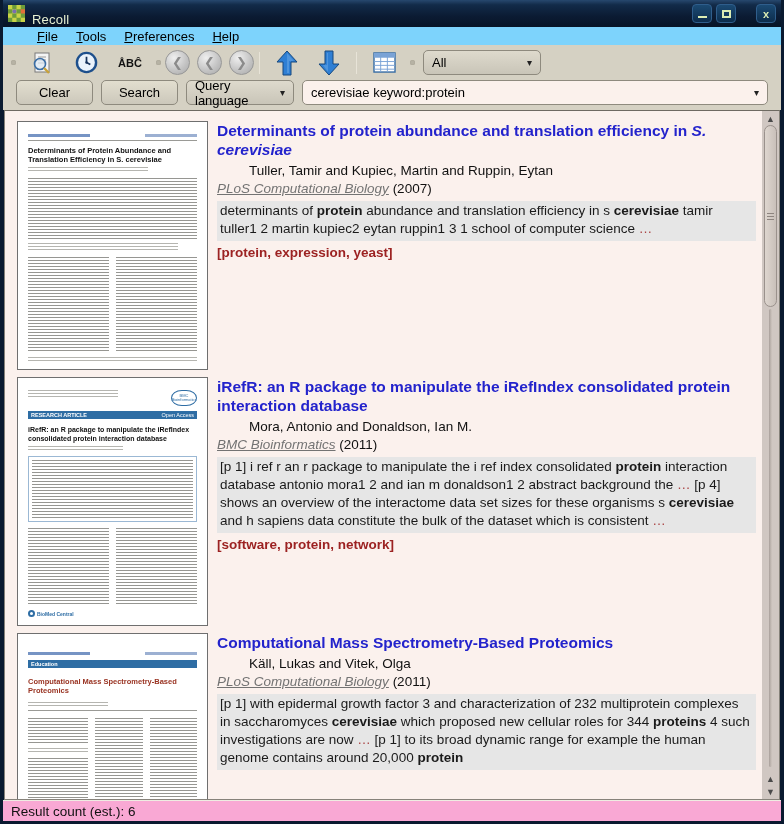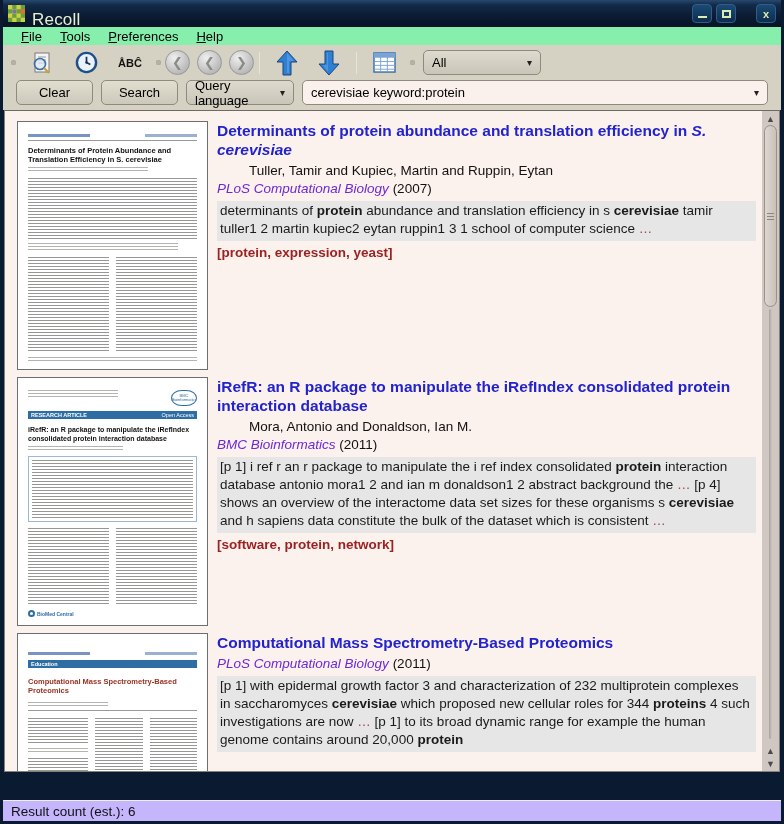--- a/index.html
+++ b/index.html
@@ -15,37 +15,37 @@
     border-left:3px solid #0a1a30; border-right:3px solid #0a1a30; border-bottom:3px solid #0a1a30;
   }
 
   
   .titlebar {
     height:27px; flex:0 0 27px;
     background:linear-gradient(to bottom,#27486e 0%,#122b49 18%,#0b1b33 60%,#071426 100%);
     display:flex; align-items:center; padding:0 5px; gap:7px;
   }
   .app-icon { width:17px; height:17px; flex:0 0 17px; }
-  .title-text { color:#e7f0d2; font-size:17px; letter-spacing:.2px; flex:1;margin-top:12px; }
+  .title-text { color:#e7f0d2; font-size:13px; letter-spacing:.2px; flex:1;margin-top:12px; }
   .winbtns { display:flex; gap:4px; align-items:center; }
   .winbtn {
     width:20px; height:19px; border-radius:4px;
     background:linear-gradient(to bottom,#1b4a73,#0d2d4d);
     border:1px solid #2f5e8c;
     color:#dcedb4; font-size:11px; font-weight:bold;
     display:flex; align-items:center; justify-content:center; cursor:default;
   }
   .winbtn.close { margin-left:16px; }
   .glyph-min { width:9px; height:0; border-bottom:2px solid #dcedb4; margin-top:6px; }
   .glyph-max { width:9px; height:8px; border:2px solid #dcedb4; }
 
   
   .menubar {
-    height:19px; flex:0 0 19px; background:#86efac;
-    display:flex; align-items:center; padding:0 9px; gap:0;
+    height:19px; flex:0 0 19px; background:#7dd3fc;
+    display:flex; align-items:center; padding:0 25px; gap:0;
     border-bottom:1px solid #d5d1c3;
   }
   .menu-item { font-size:13px; color:#000; padding:1px 9px; cursor:default; }
   .menu-item u { text-decoration:underline; }
 
   
   .toolbar {
     height:33px; flex:0 0 33px; background:#d5d1c3;
     display:flex; align-items:center; padding:0 4px;
   }
@@ -94,21 +94,21 @@
   .results-header { font-size:13.5px; color:#000; margin-bottom:13px; margin-top:2px; }
   .results-header .hdr-title { font-size:15px; font-weight:bold; margin-right:14px; }
   .results-header b { font-weight:bold; }
   .show-query { color:#1515dd; text-decoration:underline; cursor:pointer; }
 
   .result-row { display:flex; gap:9px; margin-bottom:7px; align-items:flex-start; }
   .rtext { flex:1; min-width:0; padding-right:6px; }
   .rtitle { font-size:15.5px; font-weight:bold; color:#2323cc; line-height:19px; margin-bottom:3px; }
   .rauthors { font-size:13.5px; color:#111; line-height:18px;margin-left:32px; }
   .rjournal { font-size:13.5px; line-height:18px; margin-bottom:3px; }
-  .rjournal .jname { color:#6d28d9; font-style:italic; }
+  .rjournal .jname { color:#737373; font-style:italic;text-decoration:underline; }
   .rjournal .jyear { color:#111; }
   .rsnippet {
     background:#e6e6e6; font-size:13.5px; color:#1a1a1a; line-height:18px;
     padding:1px 4px 3px 3px; margin-bottom:3px;
   }
   .rsnippet .seg-b { font-weight:bold; }
   .rsnippet .seg-r { color:#aa4444; }
   .rkeywords { font-size:13.5px; color:#9c2222; line-height:18px;font-weight:bold; }
 
   
@@ -143,24 +143,24 @@
   .sb-thumb { position:absolute; left:2px; width:13px; border-radius:7px;
     background:linear-gradient(to right,#ded6cf,#c9c0ba);
     border:1px solid #9a918c; display:flex; align-items:center; justify-content:center; }
   .sb-grip { width:7px; height:7px;
     background-image:repeating-linear-gradient(to bottom,#8d847f 0,#8d847f 1px,transparent 1px,transparent 3px); }
   .sb-groove { position:absolute; left:7px; width:3px;
     background:linear-gradient(to right,#a89f9a,#cfc6c0); border-radius:2px; }
 
   
   .statusbar {
-    height:21px; flex:0 0 21px; background:#c4b5fd;
+    height:21px; flex:0 0 21px; background:#f9a8d4;
     border-top:1px solid #efece2;
     display:flex; align-items:center; padding:0 8px;
-    font-size:13.5px; color:#111;margin-top:28px;
+    font-size:13.5px; color:#111;
   }
 </style>
 </head>
 <body>
 
 <div class="window">
 
   <div class="titlebar">
     <svg class="app-icon" viewBox="0 0 16 16">
       <rect x="0" y="0" width="16" height="16" fill="#6d9c3a"></rect>
@@ -358,20 +358,21 @@
                   <div class="lines" style="height:26px"></div>
                   <div class="lines-lt" style="height:6px;width:60px"></div>
                   <div class="lines" style="flex:1"></div>
                 </div>
                 <div class="lines"></div>
                 <div class="lines"></div>
               </div>
             </div>
     <div class="rtext">
       <div class="rtitle"><span>Computational Mass Spectrometry-Based Proteomics</span></div>
+      <div class="rauthors">Käll, Lukas and Vitek, Olga</div>
       <div class="rjournal">
         <span class="jname">PLoS Computational Biology</span>
         <span class="jyear"> (2011)</span>
       </div>
       <div class="rsnippet"><span>[p 1] with epidermal growth factor 3 and characterization of 232 multiprotein complexes in saccharomyces </span><span class="seg-b">cerevisiae</span><span> which proposed new cellular roles for 344 </span><span class="seg-b">proteins</span><span> 4 such investigations are now </span><span class="seg-r"> … </span><span> [p 1] to its broad dynamic range for example the human genome contains around 20,000 </span><span class="seg-b">protein</span></div>
 
     </div>
   </div>
 </div>
     </div>

